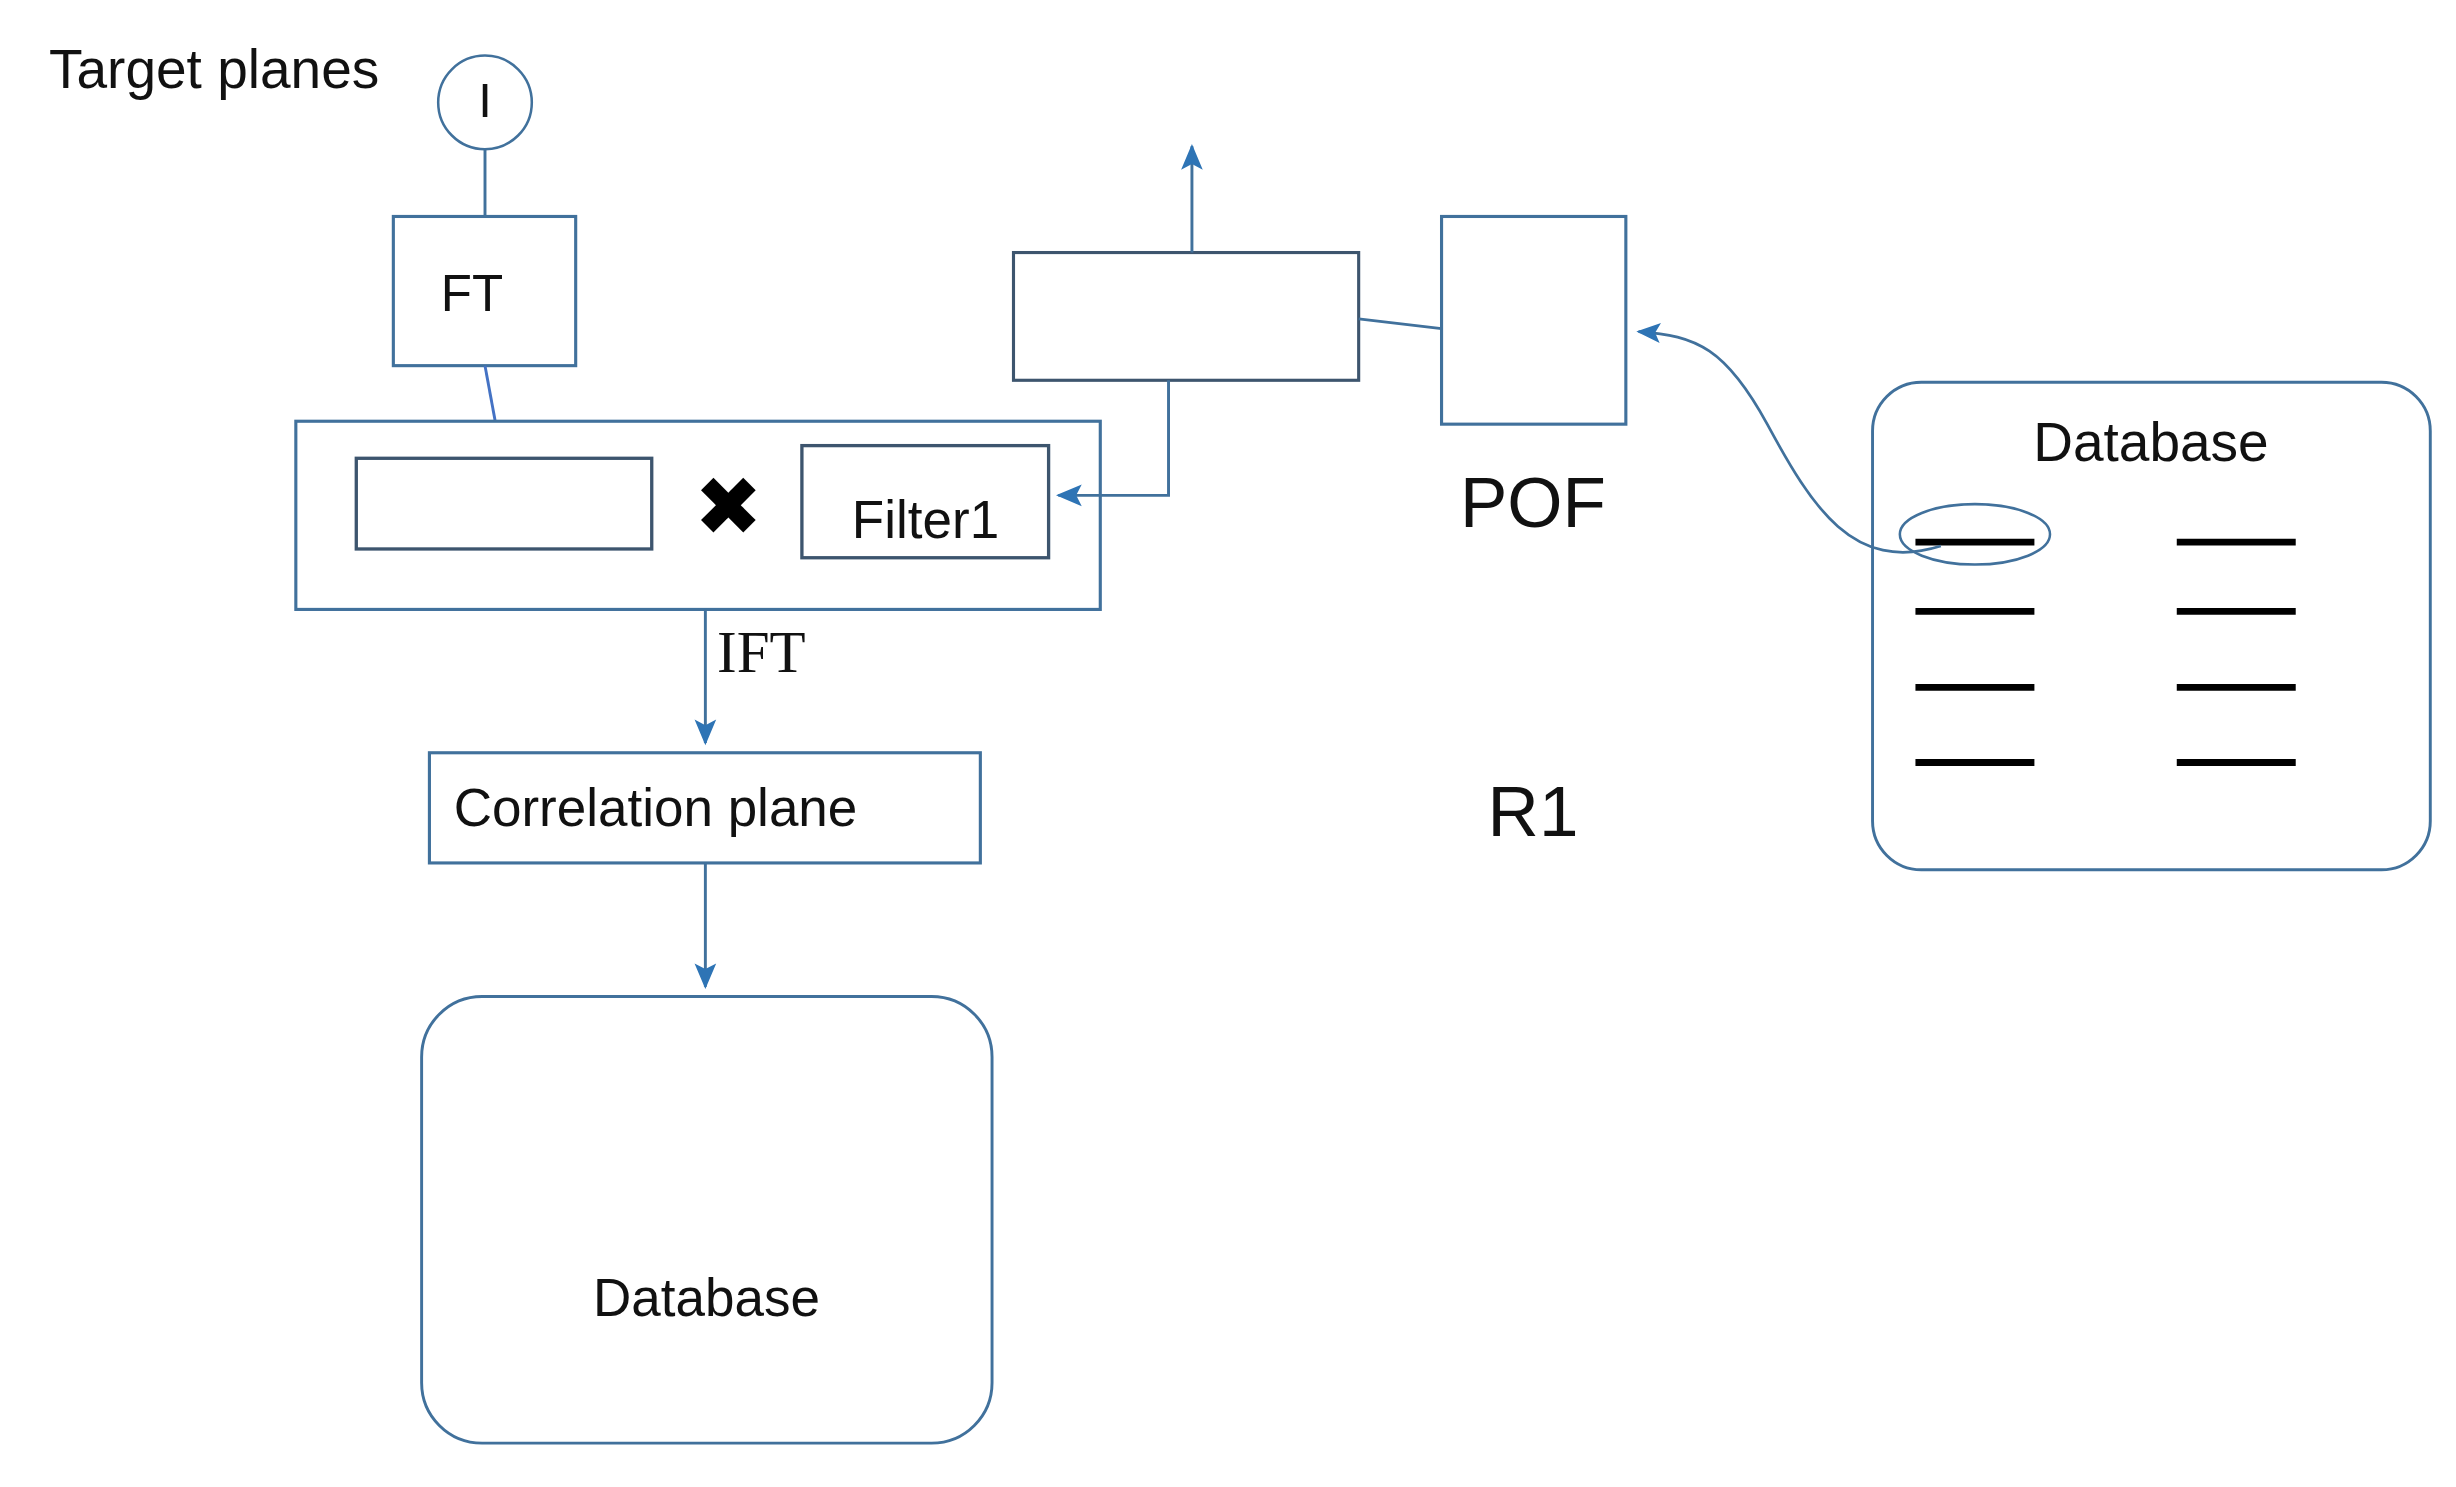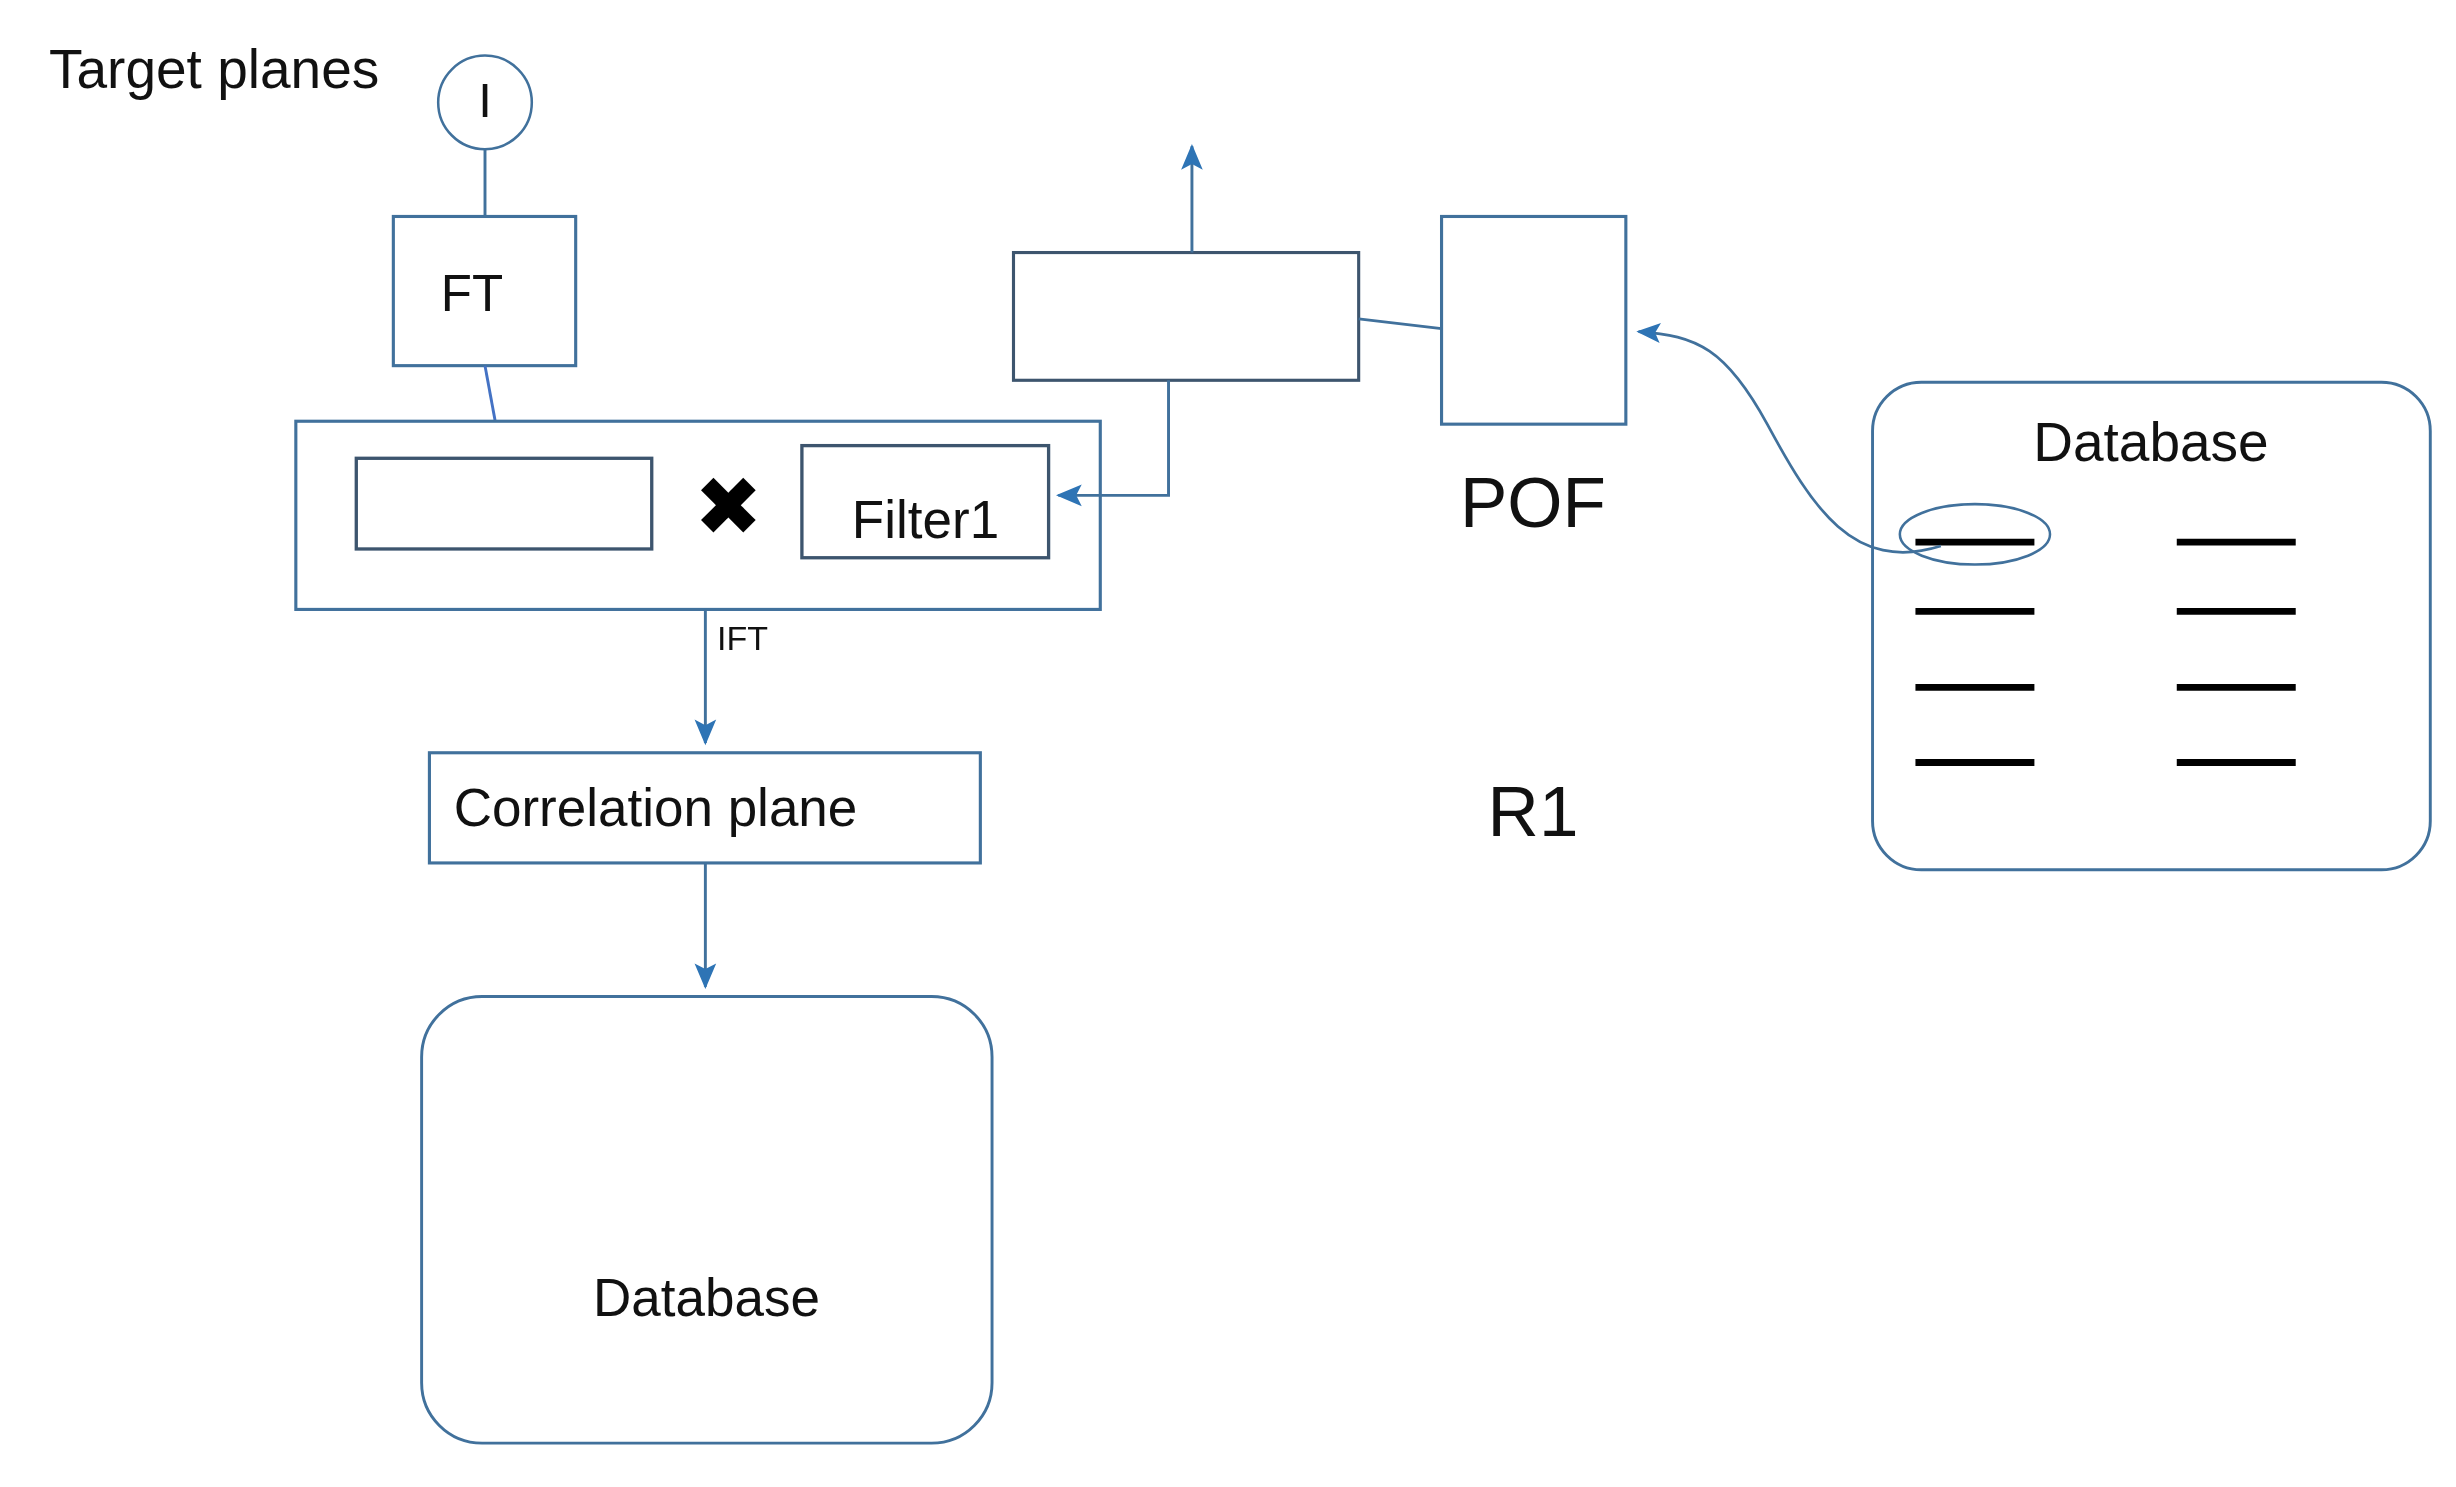--- a/index.html
+++ b/index.html
@@ -104,21 +104,21 @@
   <div class="lbl" style="left:49px; top:39px; font-size:55px;">Target planes</div>
 
   <div class="lbl center" style="left:436px; top:73px; width:98px; font-size:49px;">I</div>
 
   <div class="lbl center" style="left:393px; top:265px; width:158px; font-size:51px;">FT</div>
 
   <div class="xmark" style="left:694px; top:466px; font-size:82px;">✖</div>
 
   <div class="lbl center" style="left:802px; top:470px; width:247px; font-size:53px;margin-top:20px;">Filter1</div>
 
-  <div class="lbl" style="left:717px; top:619px; font-size:34px;">IFT</div>
+  <div class="lbl" style="left:717px; top:619px; font-size:59px;font-family:Liberation Serif, serif;">IFT</div>
 
   <div class="lbl center" style="left:429px; top:778px; width:453px; font-size:53px;">Correlation plane</div>
 
   <div class="lbl center" style="left:421px; top:1149px; width:571px; font-size:53px;">
     <div>Database</div>
   </div>
 
 
   <div class="lbl center" style="left:1441px; top:246px; width:184px; font-size:71px; line-height:1.45;">
     <div>POF</div>

